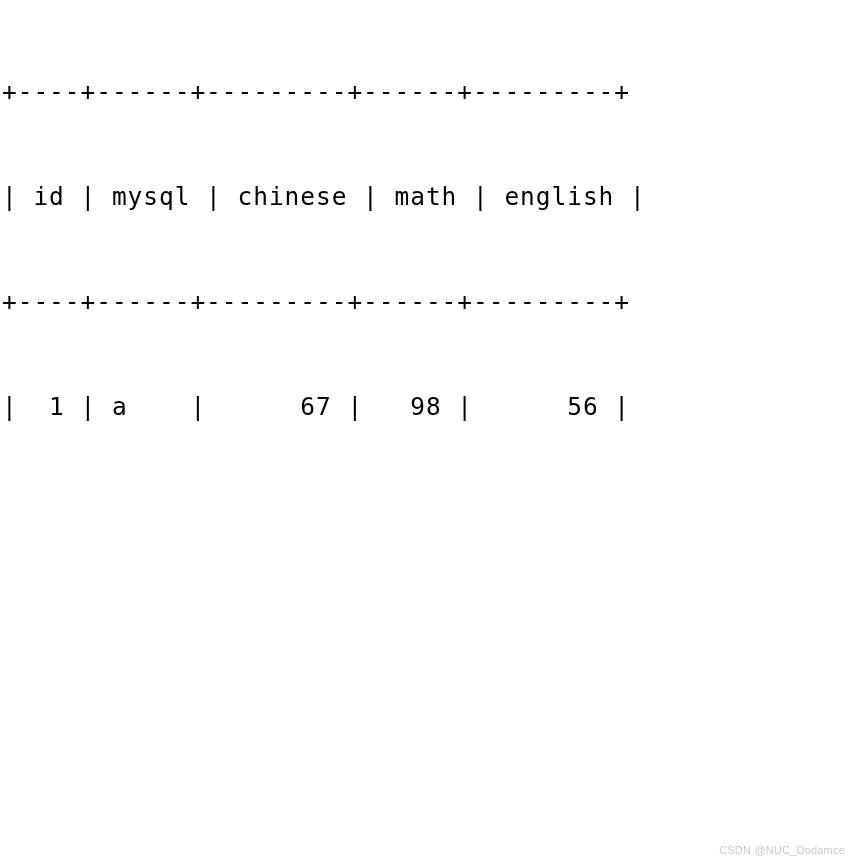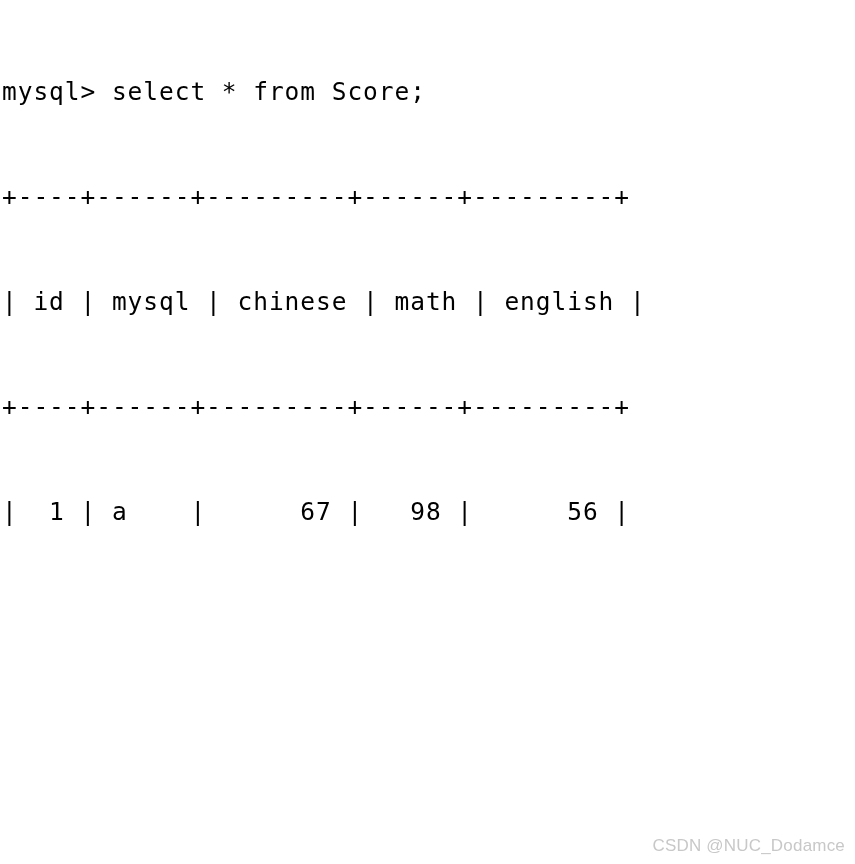--- a/index.html
+++ b/index.html
@@ -35,31 +35,30 @@
   .line {
     display: block;
     height: 35px;
     white-space: pre;
   }
   #watermark {
     position: absolute;
     right: 10px;
     bottom: 8px;
     font-family: "Liberation Sans", "DejaVu Sans", sans-serif;
-    font-size: 17px;
+    font-size: 11px;
     color: #c8c8c8;
     letter-spacing: 0.2px;
     white-space: pre;
   }
 </style>
 </head>
 <body>
 
 <div id="terminal">
-  <span class="line">mysql&gt; select * from Score;</span>
   <span class="line">+----+------+---------+------+---------+</span>
   <span class="line">| id | mysql | chinese | math | english |</span>
   <span class="line">+----+------+---------+------+---------+</span>
   <span class="line">|  1 | a    |      67 |   98 |      56 |</span>
   
   
   
   
   
   

